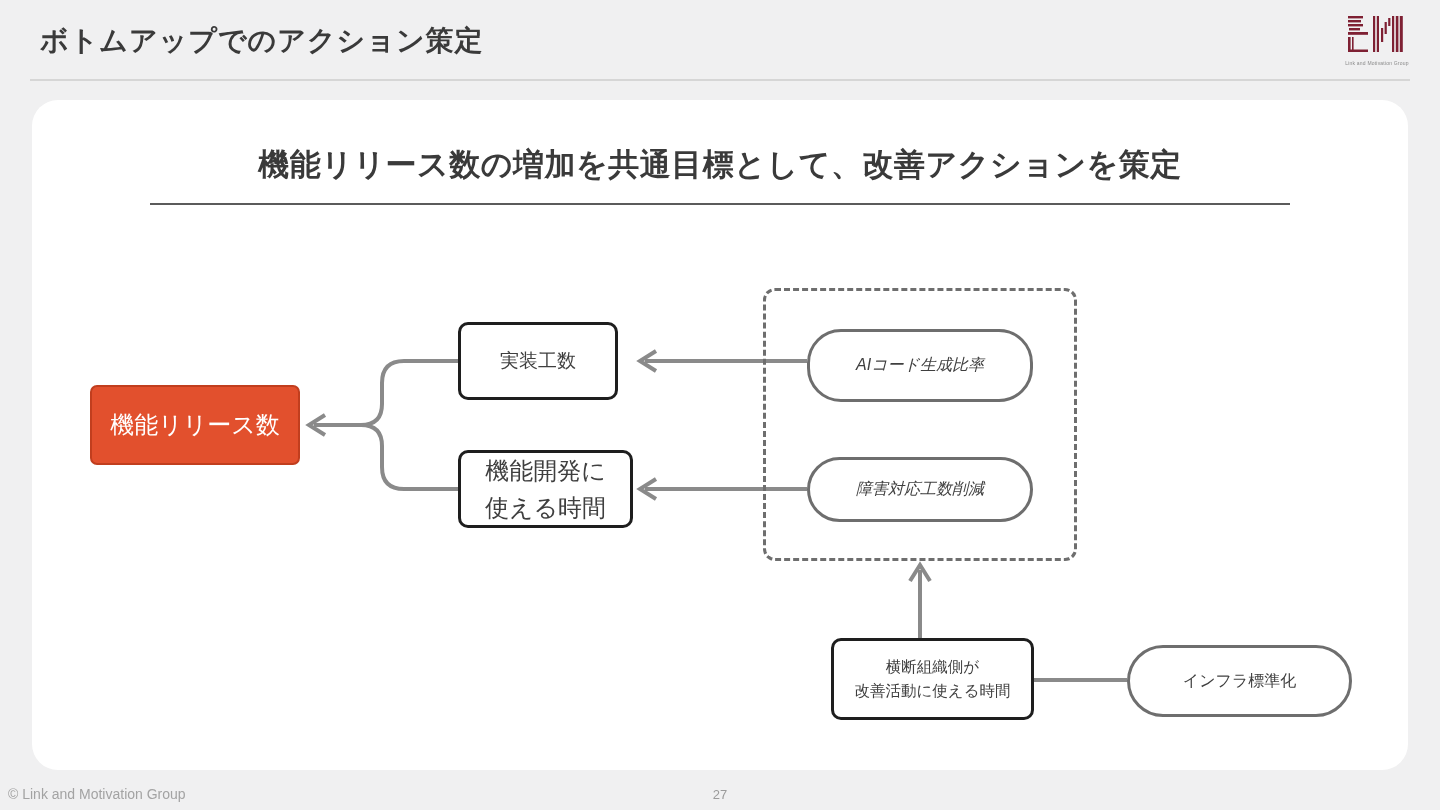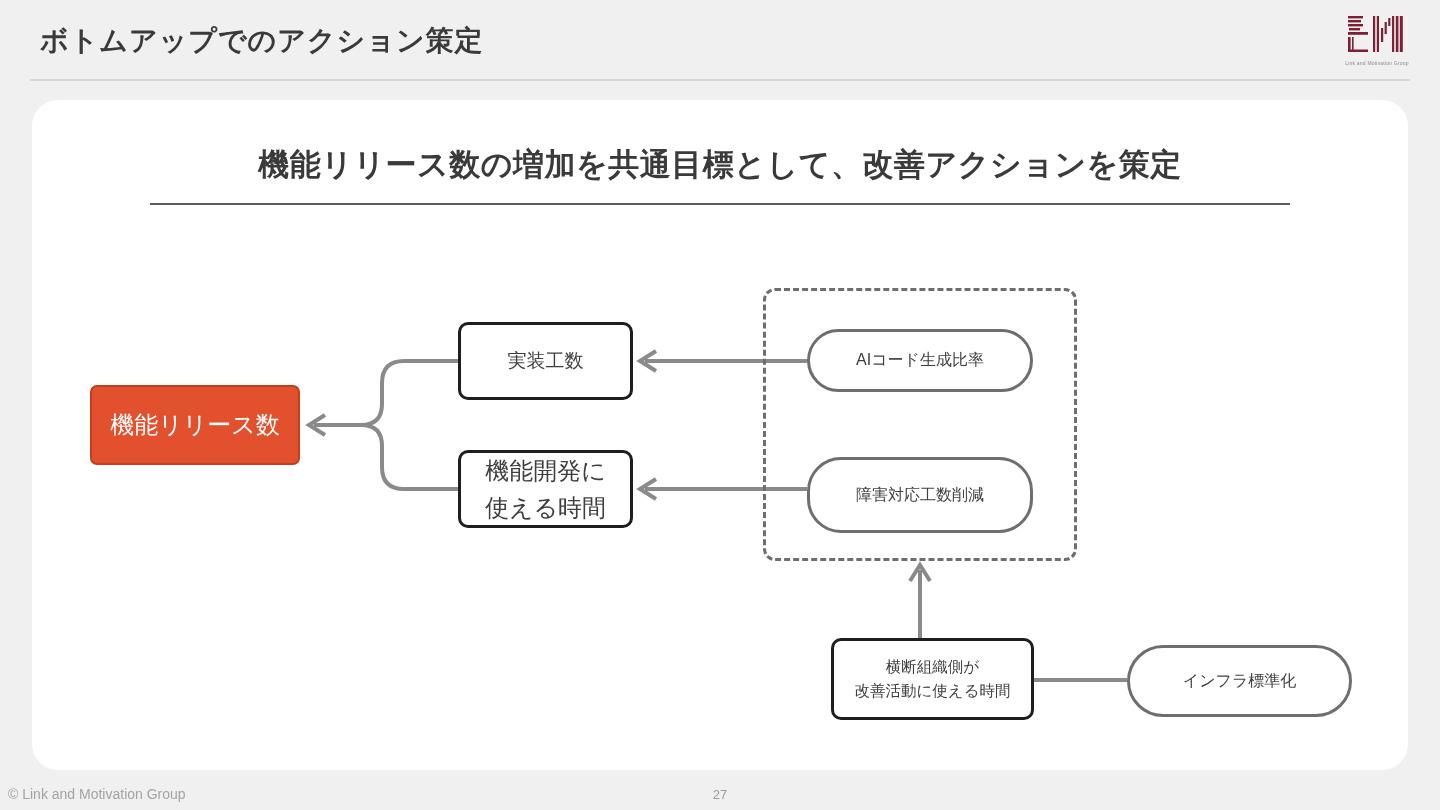--- a/index.html
+++ b/index.html
@@ -62,29 +62,29 @@
   }
   .node-goal {
     left: 58px; top: 285px; width: 210px; height: 80px;
     background: #E2502D; border: 2.5px solid #C13E1E; border-radius: 7px;
     color: #FFFFFF; font-size: 24px;
   }
   .node-box {
     border: 3.5px solid #1E1E1E; border-radius: 10px;
     color: #3F3F3F;
   }
-  .node-impl { left: 426px; top: 222px; width: 175px; height: 78px; font-size: 19px; }
+  .node-impl { left: 426px; top: 222px; width: 160px; height: 78px; font-size: 19px; }
   .node-devtime { left: 426px; top: 350px; width: 175px; height: 78px; font-size: 24px; }
   .node-crossorg { left: 799px; top: 538px; width: 203px; height: 82px; font-size: 15.5px; }
   .node-pill {
     border: 3px solid #6E6E6E; border-radius: 34px;
     color: #3F3F3F; font-size: 16px;
   }
-  .node-ai { left: 775px; top: 229px; width: 226px; height: 63px; }
-  .node-incident { left: 775px; top: 357px; width: 226px; height: 76px; }
+  .node-ai { left: 775px; top: 229px; width: 226px; height: 73px; font-style: italic; }
+  .node-incident { left: 775px; top: 357px; width: 226px; height: 65px; font-style: italic; }
   .node-infra { left: 1095px; top: 545px; width: 225px; height: 72px; border-radius: 36px; }
   .dashed-group {
     position: absolute; left: 731px; top: 188px; width: 314px; height: 273px;
     border: 3.5px dashed #6E6E6E; border-radius: 12px; background: transparent;
   }
 
   
   .slide-footer {
     position: absolute; left: 0; right: 0; bottom: 0; height: 32px;
   }

